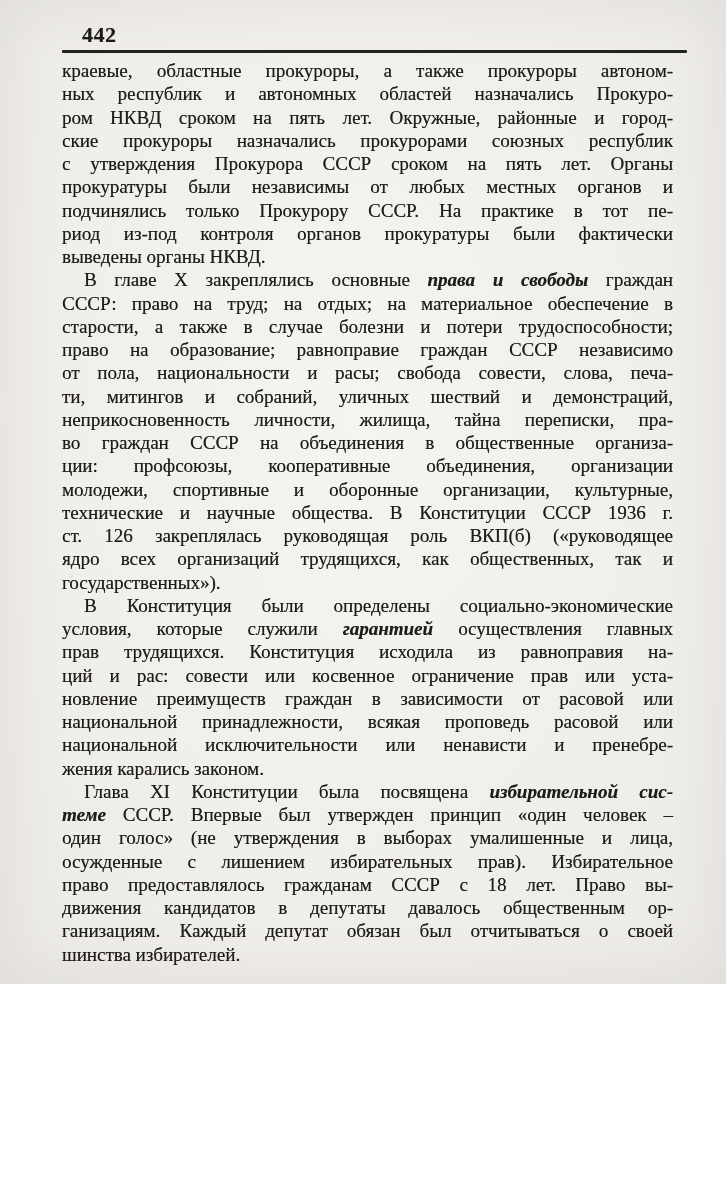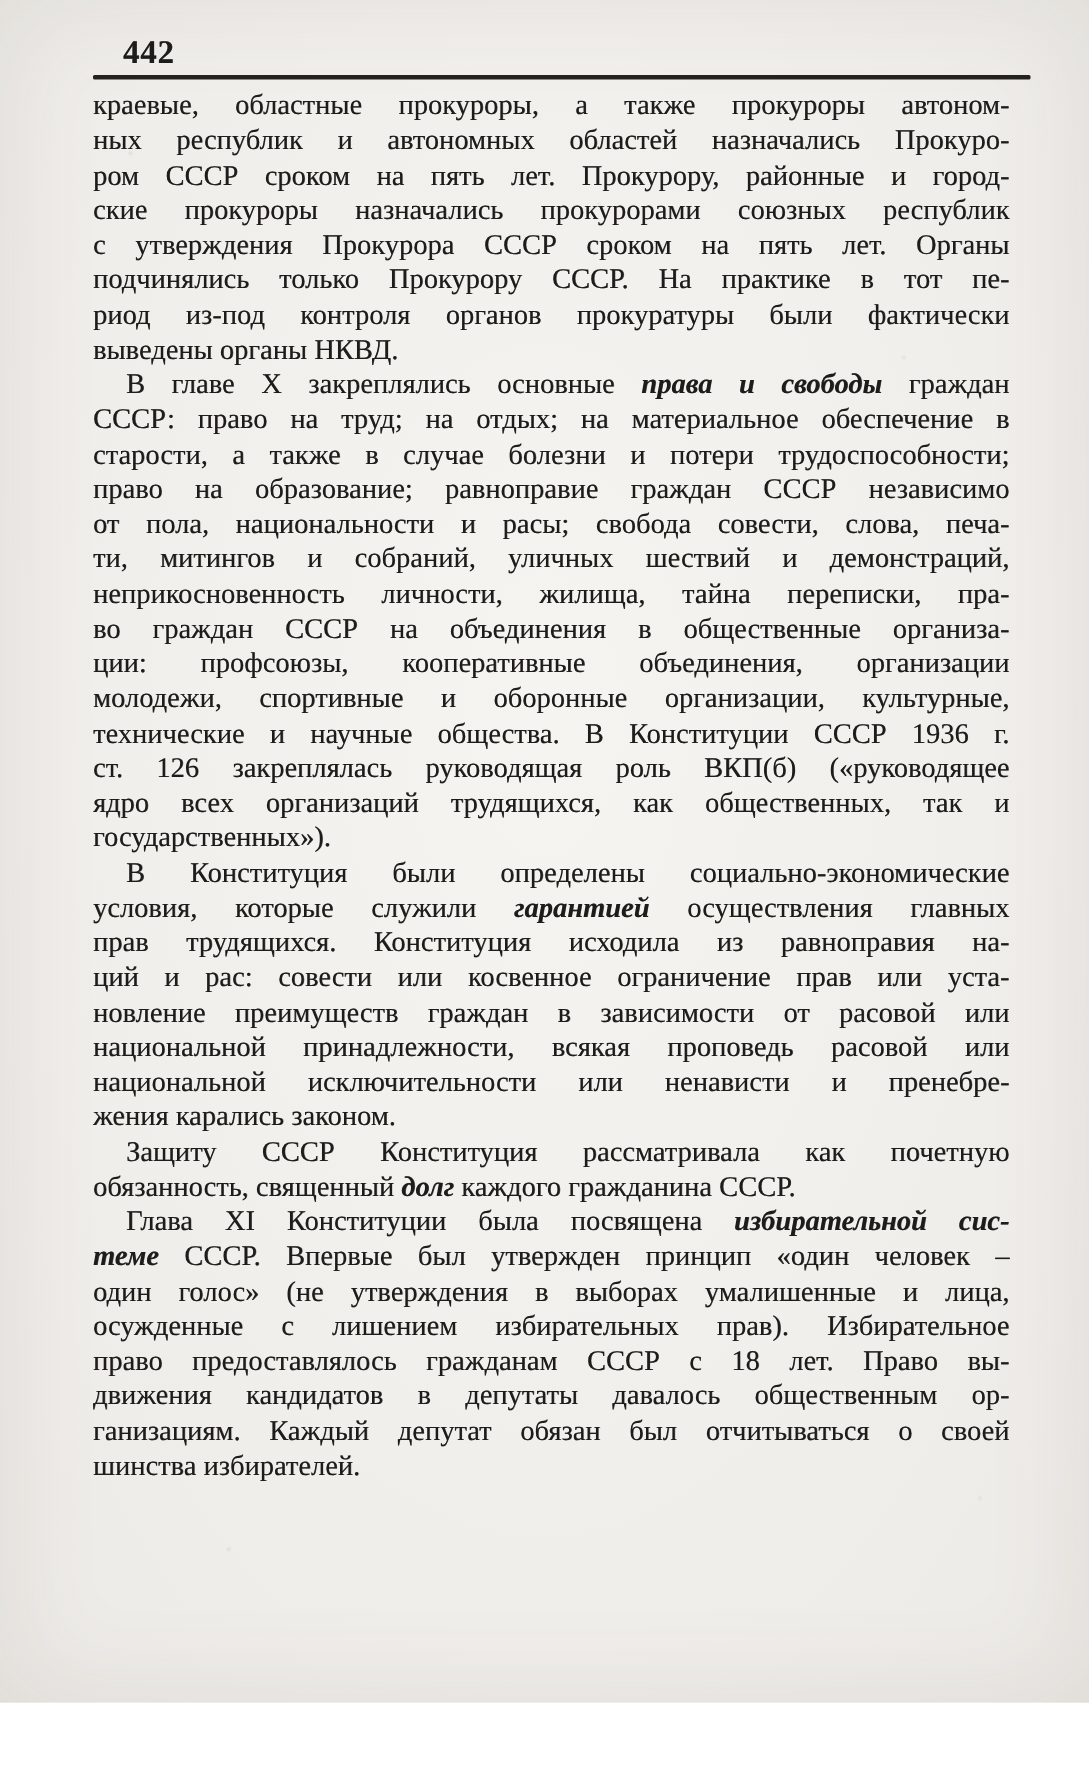--- a/index.html
+++ b/index.html
@@ -2,21 +2,21 @@
 <html lang="ru"><head>
 <meta charset="utf-8">
 <style>
   html, body {
     margin: 0;
     padding: 0;
   }
   .scan-page {
     position: relative;
     width: 726px;
-    height: 1135px;
+    height: 984px;
     background: radial-gradient(ellipse at 50% 42%, #f5f4f1 0%, #f1efec 55%, #eceae6 100%);
     box-shadow: inset 0 0 70px rgba(95, 90, 80, 0.10);
     overflow: hidden;
     font-family: "Liberation Serif", "DejaVu Serif", serif;
     color: #1e1c1a;
   }
   
   .scan-page::before {
     content: "";
     position: absolute;
@@ -79,23 +79,24 @@
 </head>
 <body>
 
 <div class="scan-page">
   <div class="page-number">442</div>
   <div class="header-rule"></div>
   <div class="text-block">
       <div class="paragraph">
         <div class="line"><span class="reg">краевые, областные прокуроры, а также прокуроры автоном-</span></div>
         <div class="line"><span class="reg">ных республик и автономных областей назначались Прокуро-</span></div>
-        <div class="line"><span class="reg">ром СССР сроком на пять лет. Прокурору, районные и город-</span></div>
+        <div class="line"><span class="reg">ром НКВД сроком на пять лет. Окружные, районные и город-</span></div>
         <div class="line"><span class="reg">ские прокуроры назначались прокурорами союзных республик</span></div>
         <div class="line"><span class="reg">с утверждения Прокурора СССР сроком на пять лет. Органы</span></div>
+        <div class="line"><span class="reg">прокуратуры были независимы от любых местных органов и</span></div>
         <div class="line"><span class="reg">подчинялись только Прокурору СССР. На практике в тот пе-</span></div>
         <div class="line"><span class="reg">риод из-под контроля органов прокуратуры были фактически</span></div>
         <div class="line last"><span class="reg">выведены органы НКВД.</span></div>
       </div>
       <div class="paragraph">
         <div class="line indent"><span class="reg">В главе X закреплялись основные </span><span class="em">права и свободы</span><span class="reg"> граждан</span></div>
         <div class="line"><span class="reg">СССР: право на труд; на отдых; на материальное обеспечение в</span></div>
         <div class="line"><span class="reg">старости, а также в случае болезни и потери трудоспособности;</span></div>
         <div class="line"><span class="reg">право на образование; равноправие граждан СССР независимо</span></div>
         <div class="line"><span class="reg">от пола, национальности и расы; свобода совести, слова, печа-</span></div>
@@ -113,24 +114,20 @@
         <div class="line indent"><span class="reg">В Конституция были определены социально-экономические</span></div>
         <div class="line"><span class="reg">условия, которые служили </span><span class="em">гарантией</span><span class="reg"> осуществления главных</span></div>
         <div class="line"><span class="reg">прав трудящихся. Конституция исходила из равноправия на-</span></div>
         <div class="line"><span class="reg">ций и рас: совести или косвенное ограничение прав или уста-</span></div>
         <div class="line"><span class="reg">новление преимуществ граждан в зависимости от расовой или</span></div>
         <div class="line"><span class="reg">национальной принадлежности, всякая проповедь расовой или</span></div>
         <div class="line"><span class="reg">национальной исключительности или ненависти и пренебре-</span></div>
         <div class="line last"><span class="reg">жения карались законом.</span></div>
       </div>
       <div class="paragraph">
-        <div class="line indent"><span class="reg">Защиту СССР Конституция рассматривала как почетную</span></div>
-        <div class="line last"><span class="reg">обязанность, священный </span><span class="em">долг</span><span class="reg"> каждого гражданина СССР.</span></div>
-      </div>
-      <div class="paragraph">
         <div class="line indent"><span class="reg">Глава XI Конституции была посвящена </span><span class="em">избирательной сис-</span></div>
         <div class="line"><span class="em">теме</span><span class="reg"> СССР. Впервые был утвержден принцип «один человек –</span></div>
         <div class="line"><span class="reg">один голос» (не утверждения в выборах умалишенные и лица,</span></div>
         <div class="line"><span class="reg">осужденные с лишением избирательных прав). Избирательное</span></div>
         <div class="line"><span class="reg">право предоставлялось гражданам СССР с 18 лет. Право вы-</span></div>
         <div class="line"><span class="reg">движения кандидатов в депутаты давалось общественным ор-</span></div>
         <div class="line"><span class="reg">ганизациям. Каждый депутат обязан был отчитываться о своей</span></div>
         <div class="line last"><span class="reg">шинства избирателей.</span></div>
       </div>
     </div>

